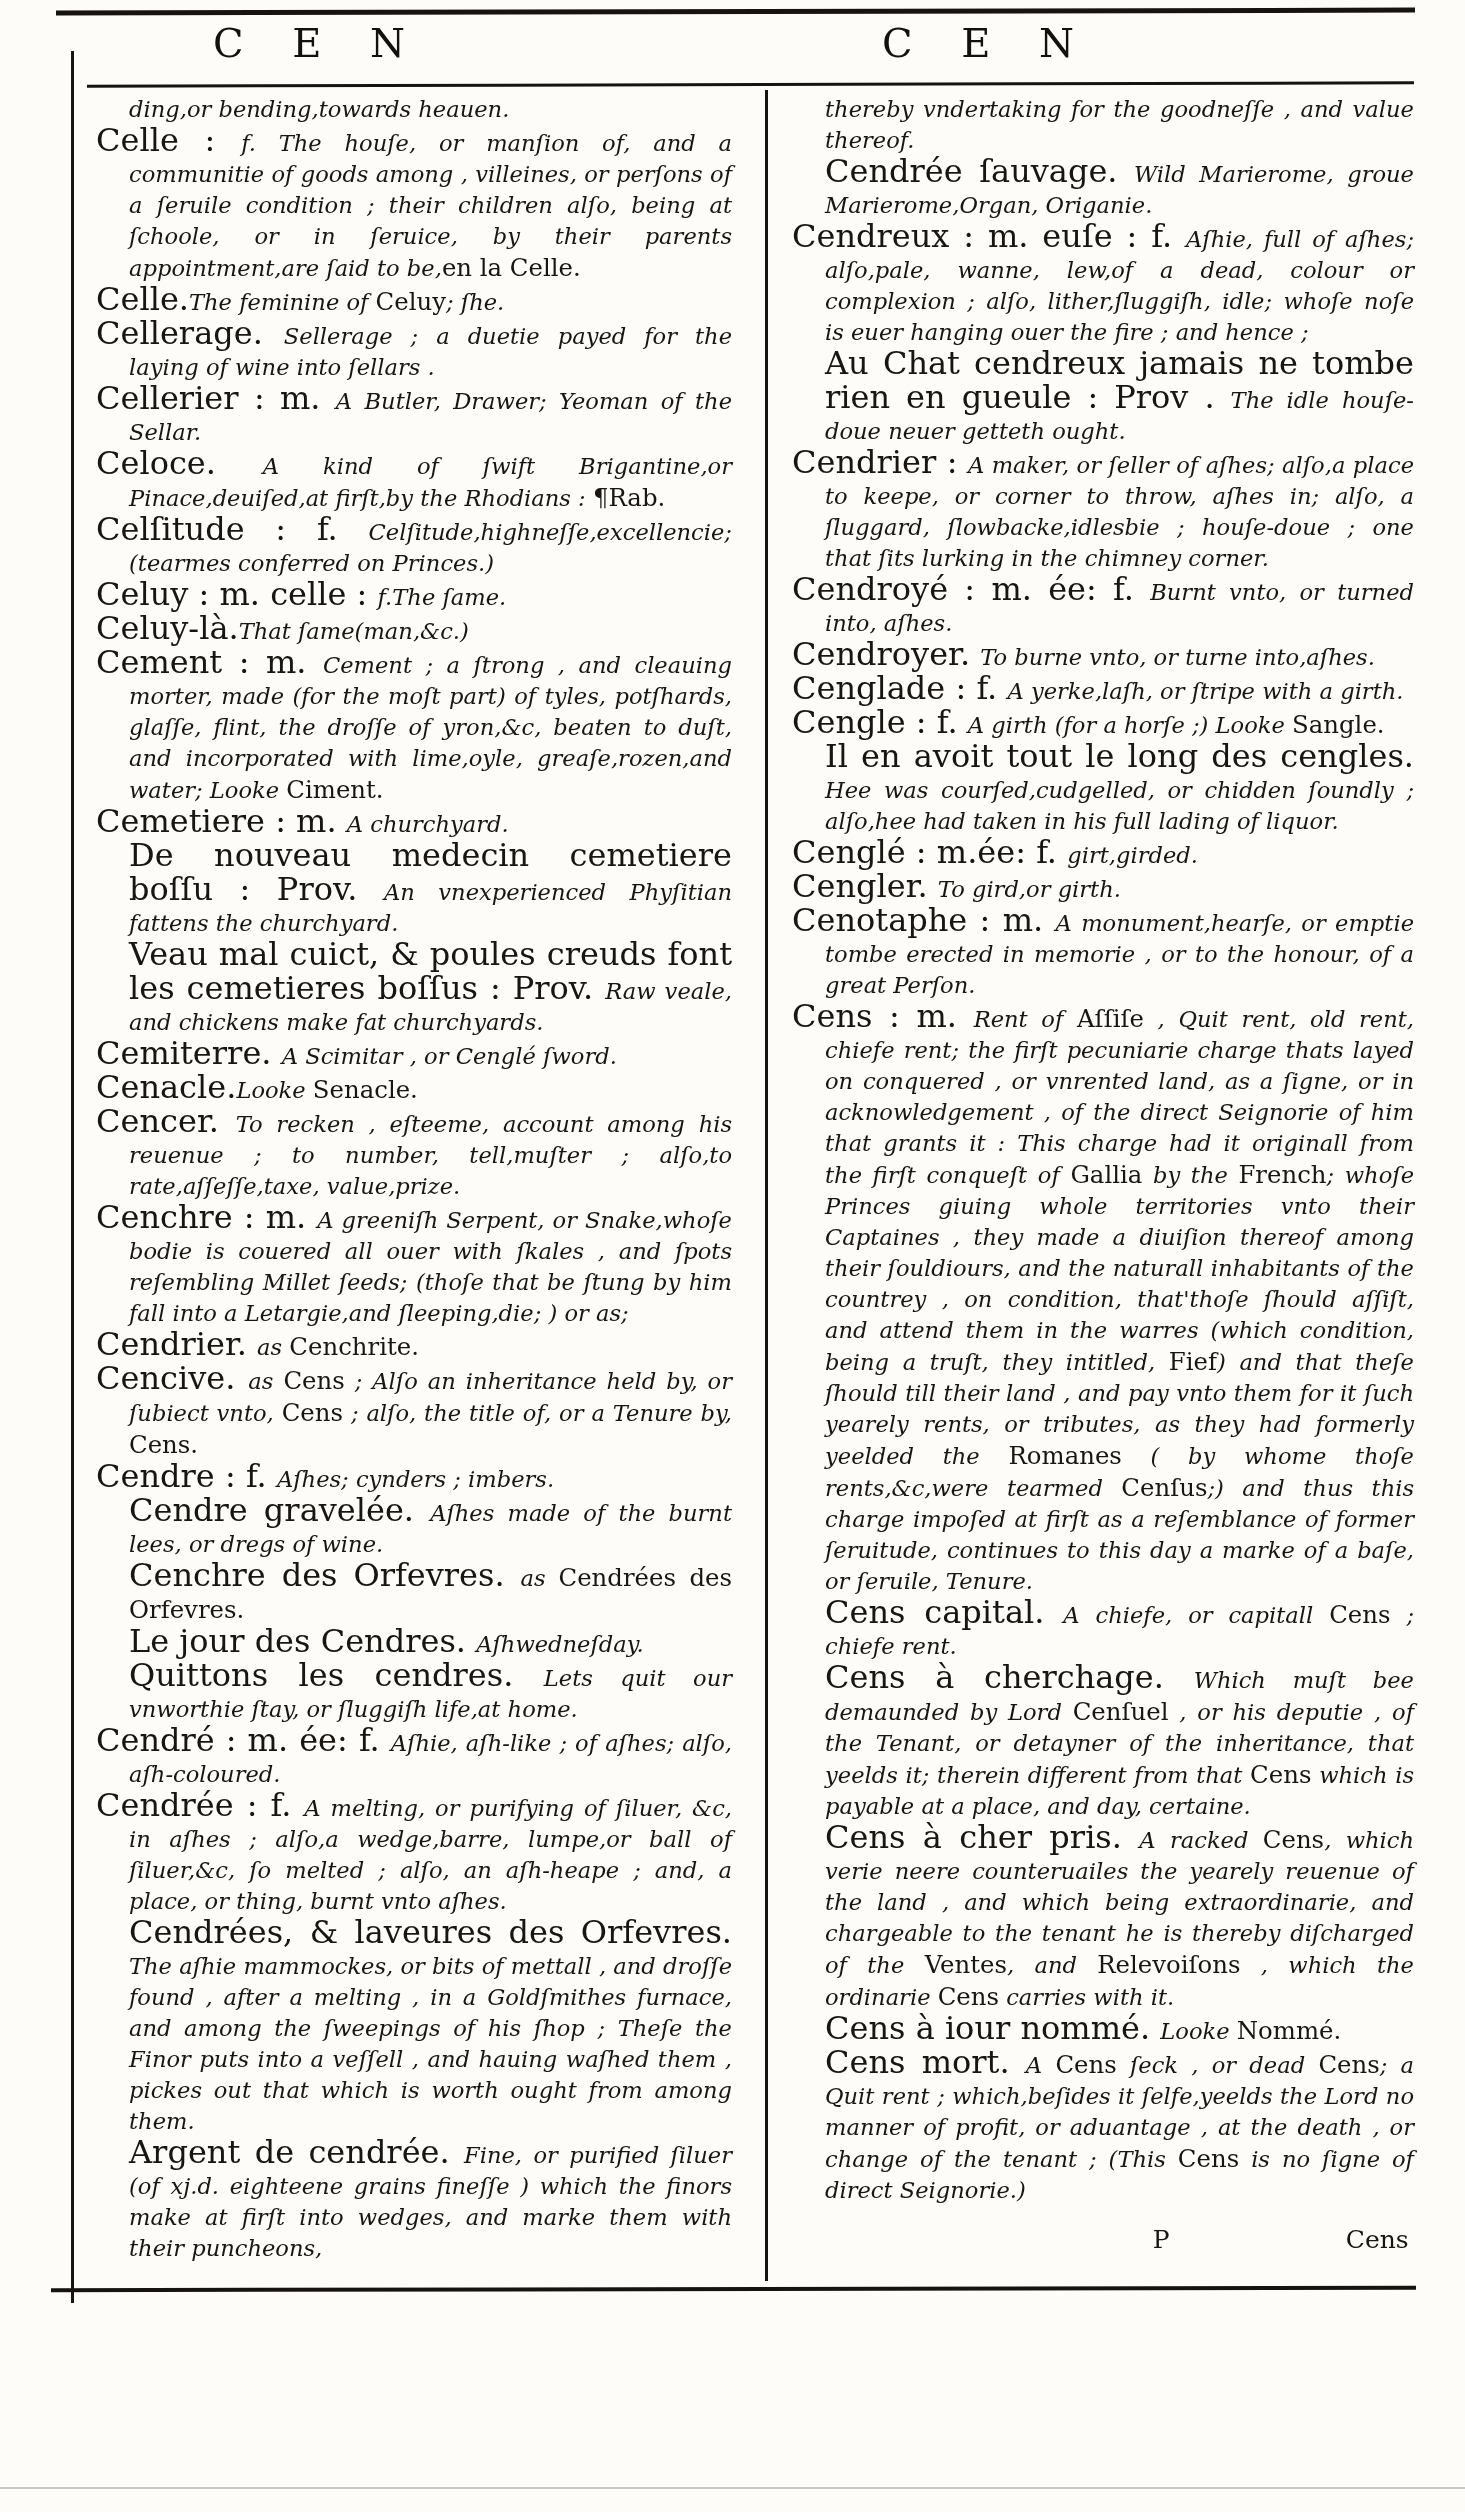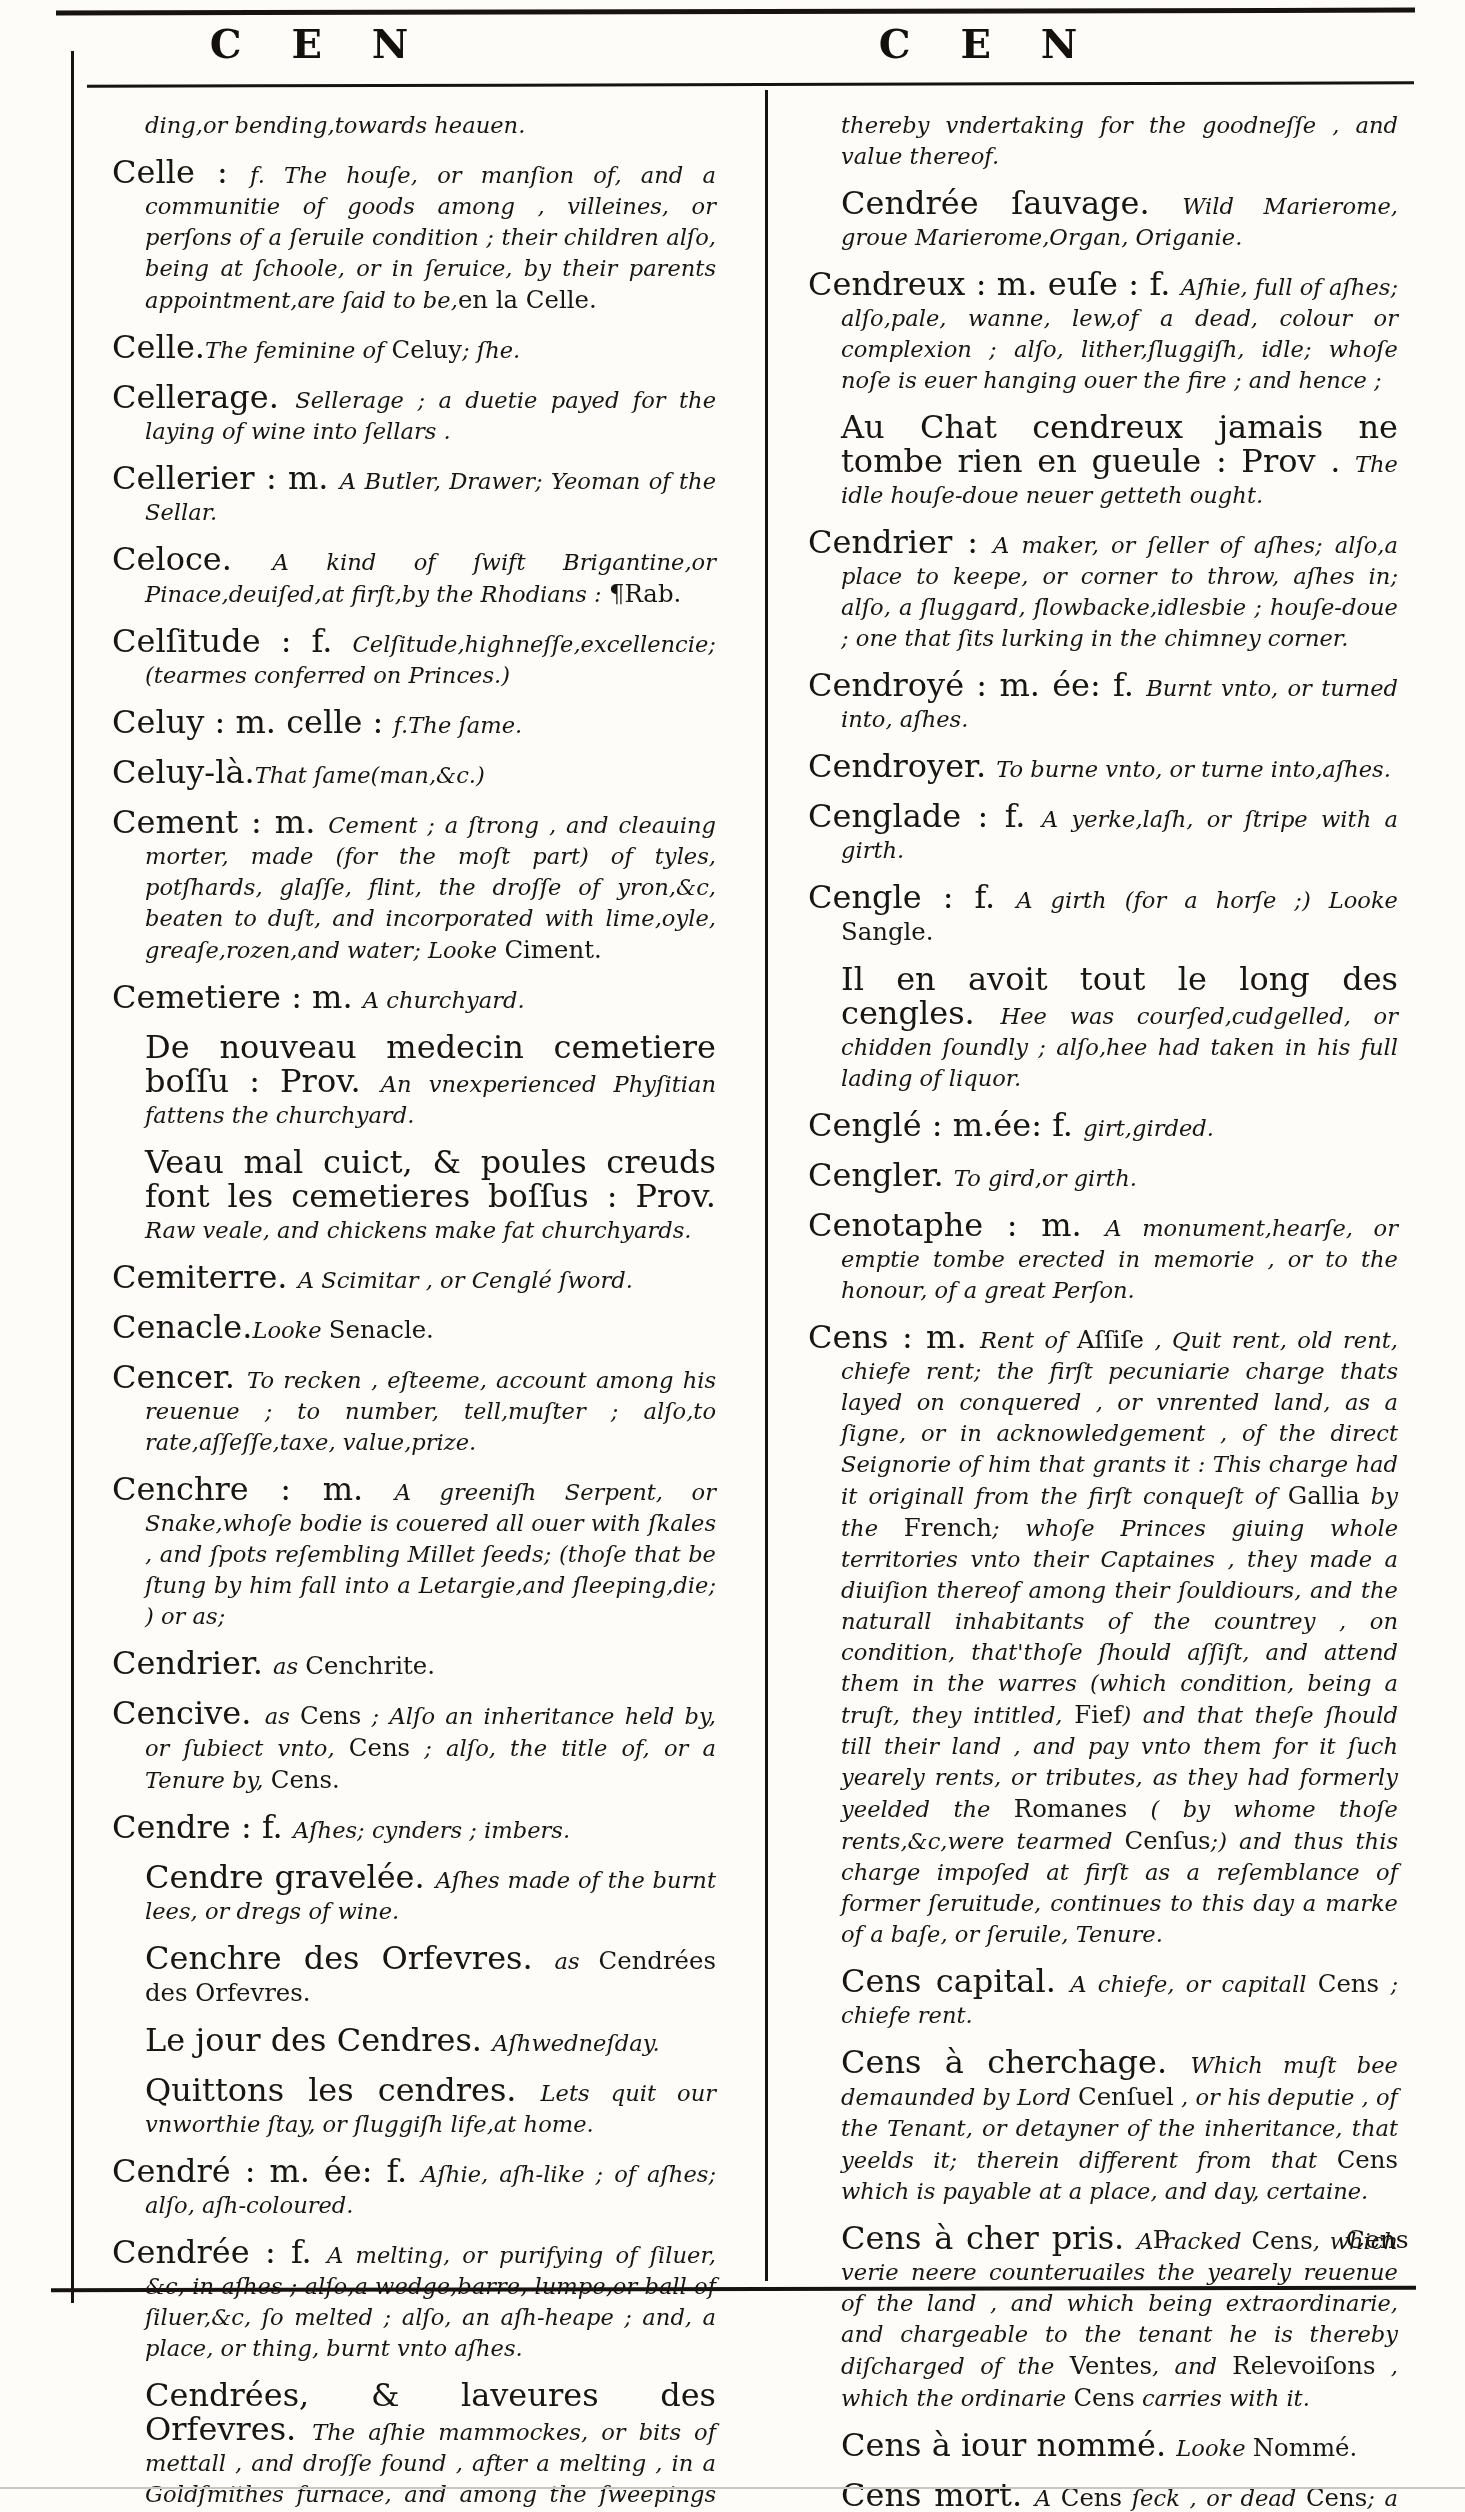--- a/index.html
+++ b/index.html
@@ -14,31 +14,31 @@
   .rule{position:absolute;background:#161310;}
   .top-rule{left:56px;top:9px;width:1359px;height:4.5px;transform:rotate(-0.12deg);}
   .head-rule{left:87px;top:83px;width:1327px;height:2.7px;transform:rotate(-0.15deg);}
   .left-border{left:71px;top:51px;width:2.7px;height:2252px;}
   .col-divider{left:765px;top:90px;width:2.7px;height:2191px;}
   .bottom-rule{left:51px;top:2287px;width:1365px;height:3.6px;transform:rotate(-0.1deg);}
   .page-edge{left:0px;top:2487px;width:1466px;height:1.8px;background:#c9c8c2;}
 
   .running-head{
     position:absolute;top:20px;font-size:40px;letter-spacing:18px;
-    font-weight:bold;color:#14110d;white-space:nowrap;transform:translateX(-50%);
+    font-weight:normal;color:#14110d;white-space:nowrap;transform:translateX(-50%);
   }
   .running-head.left{left:318px;}
   .running-head.right{left:987px;}
 
   .column{position:absolute;top:94px;}
   .column.left{left:96px;width:636px;}
   .column.right{left:792px;width:622px;}
 
   p.entry{
-    margin:16px;padding-left:33px;text-indent:-33px;
+    margin:0;padding-left:33px;text-indent:-33px;
     font-size:22.6px;line-height:31px;text-align:justify;
     font-style:italic;
   }
   p.entry.sub, p.entry.cont{text-indent:0;}
   .st-h{font-style:normal;font-size:32px;}
   .st-r{font-style:normal;font-size:24.4px;}
   .st-i{font-style:italic;}
 
   .catch-row{
     position:absolute;left:792px;top:2225px;width:622px;height:33px;

